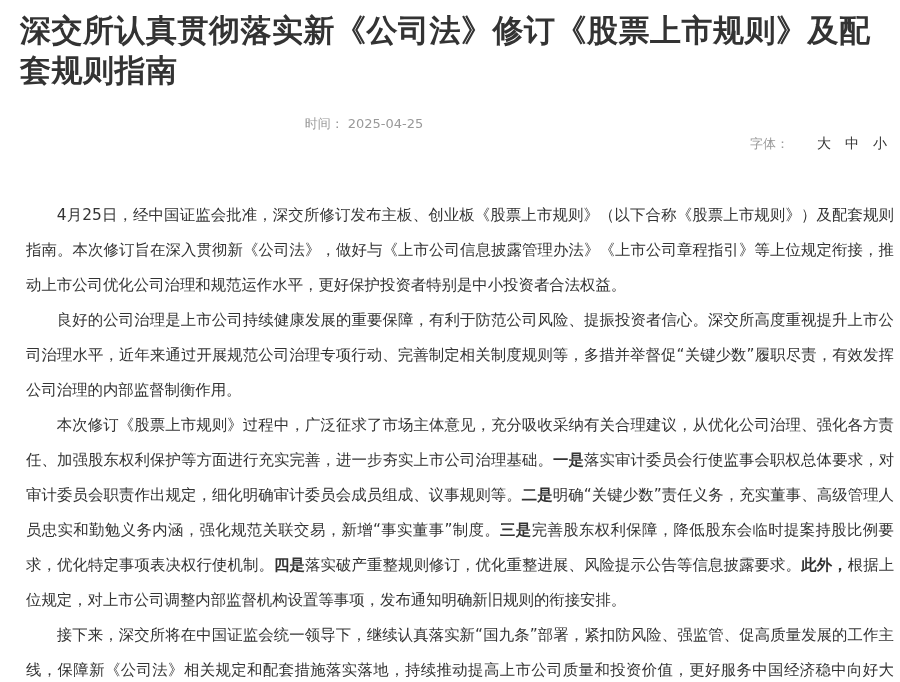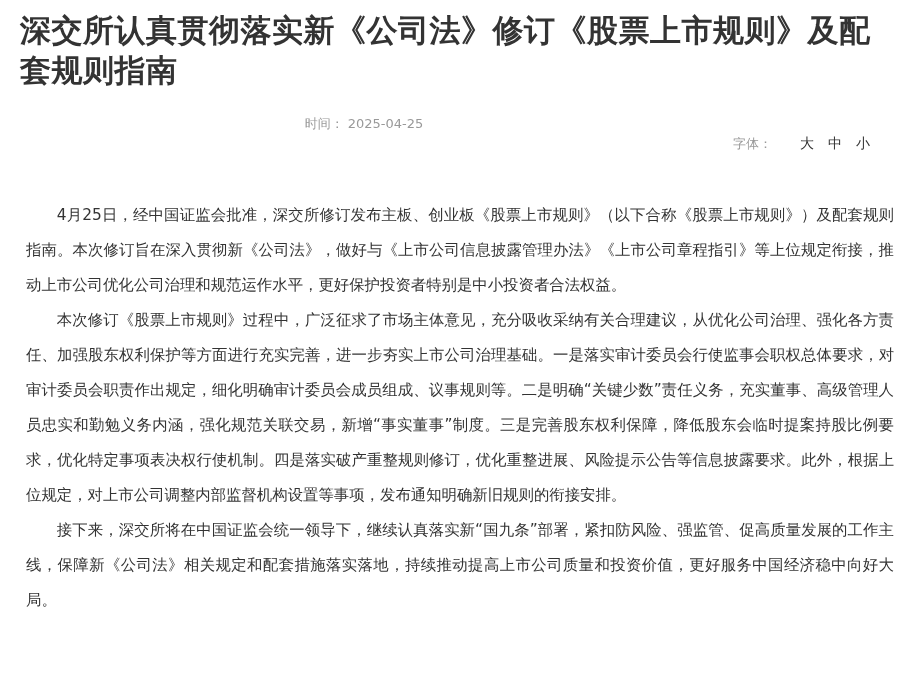--- a/index.html
+++ b/index.html
@@ -34,21 +34,21 @@
     left: 0;
     width: 728px;
     text-align: center;
     font-size: 13px;
     color: #999999;
   }
   .meta-time .label { margin-right: 4px; }
   .font-size-bar {
     position: absolute;
     top: 135px;
-    right: 30px;
+    right: 13px;
     font-size: 13px;
     color: #999999;
     display: flex;
     align-items: flex-start;
   }
   .font-size-bar .fs-label { margin-right: 14px; }
   .font-size-bar .fs-option {
     color: #333333;
     font-size: 14px;
     margin-left: 14px;
@@ -62,21 +62,21 @@
     width: 868px;
     font-size: 15.4px;
     line-height: 35px;
     color: #333333;
   }
   .article-body p {
     margin: 0 0 0 0;
     text-indent: 2em;
     text-align: justify;
   }
-  .article-body b { font-weight: normal; }
+  .article-body b { font-weight: bold; }
 </style>
 </head>
 <body>
 
 <h1 class="article-title">深交所认真贯彻落实新《公司法》修订《股票上市规则》及配套规则指南</h1>
 
 <div class="meta-time">
   <span class="label">时间：</span><span>2025-04-25</span>
 </div>
 
@@ -85,18 +85,21 @@
   <span class="fs-option">大</span>
   <span class="fs-option">中</span>
   <span class="fs-option">小</span>
 </div>
 
 <div class="article-body">
   <p>
     <span>4月25日，经中国证监会批准，深交所修订发布主板、创业板《股票上市规则》（以下合称《股票上市规则》）及配套规则指南。本次修订旨在深入贯彻新《公司法》，做好与《上市公司信息披露管理办法》《上市公司章程指引》等上位规定衔接，推动上市公司优化公司治理和规范运作水平，更好保护投资者特别是中小投资者合法权益。</span>
   </p>
   <p>
+    <span>良好的公司治理是上市公司持续健康发展的重要保障，有利于防范公司风险、提振投资者信心。深交所高度重视提升上市公司治理水平，近年来通过开展规范公司治理专项行动、完善制定相关制度规则等，多措并举督促“关键少数”履职尽责，有效发挥公司治理的内部监督制衡作用。</span>
+  </p>
+  <p>
     <span>本次修订《股票上市规则》过程中，广泛征求了市场主体意见，充分吸收采纳有关合理建议，从优化公司治理、强化各方责任、加强股东权利保护等方面进行充实完善，进一步夯实上市公司治理基础。</span><b>一是</b><span>落实审计委员会行使监事会职权总体要求，对审计委员会职责作出规定，细化明确审计委员会成员组成、议事规则等。</span><b>二是</b><span>明确“关键少数”责任义务，充实董事、高级管理人员忠实和勤勉义务内涵，强化规范关联交易，新增“事实董事”制度。</span><b>三是</b><span>完善股东权利保障，降低股东会临时提案持股比例要求，优化特定事项表决权行使机制。</span><b>四是</b><span>落实破产重整规则修订，优化重整进展、风险提示公告等信息披露要求。</span><b>此外，</b><span>根据上位规定，对上市公司调整内部监督机构设置等事项，发布通知明确新旧规则的衔接安排。</span>
   </p>
   <p>
     <span>接下来，深交所将在中国证监会统一领导下，继续认真落实新“国九条”部署，紧扣防风险、强监管、促高质量发展的工作主线，保障新《公司法》相关规定和配套措施落实落地，持续推动提高上市公司质量和投资价值，更好服务中国经济稳中向好大局。</span>
   </p>
 </div>
 
 </body></html>

